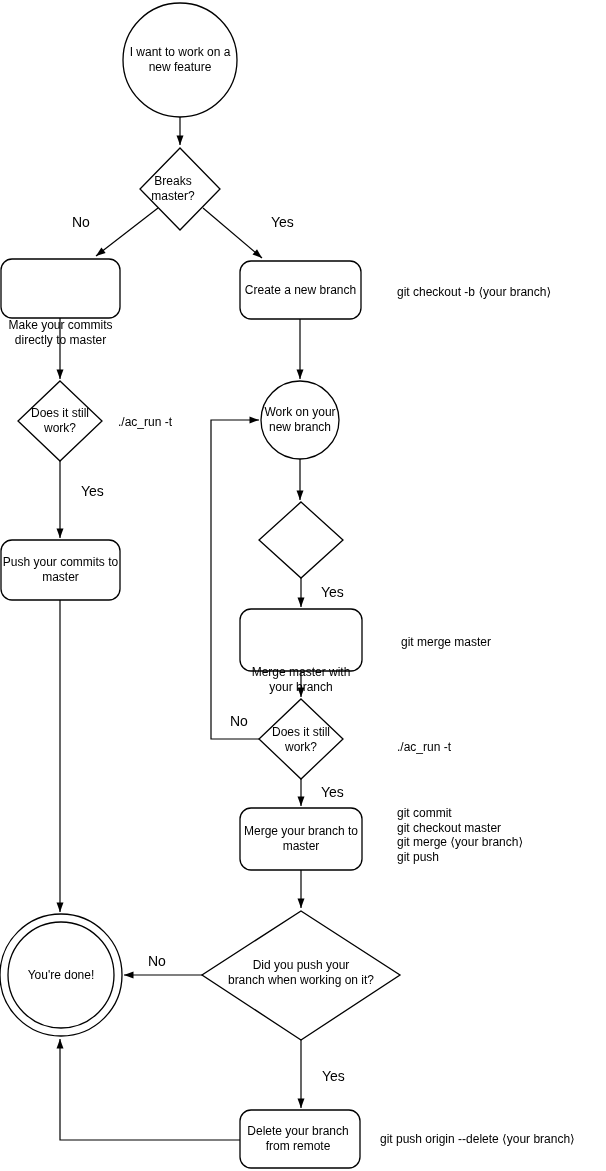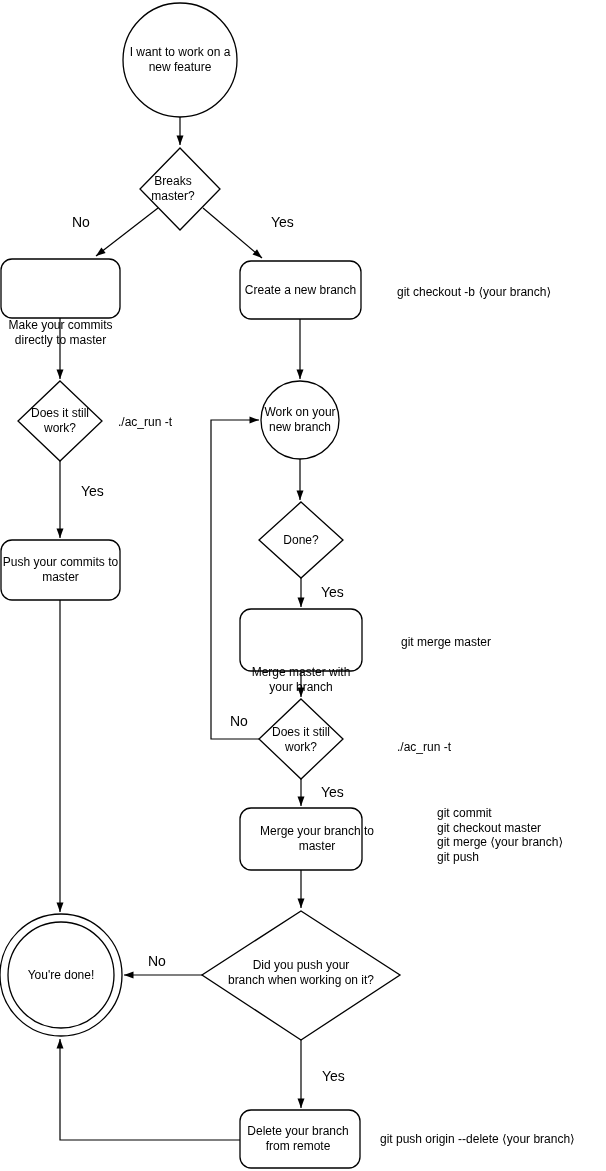--- a/index.html
+++ b/index.html
@@ -97,47 +97,46 @@
 master?</div>
   <div class="node-label" style="left:1px;top:259px;width:119px;height:59px;margin-top:44px;">Make your commits
 directly to master</div>
   <div class="node-label" style="left:240px;top:261px;width:121px;height:58px;border-radius:10px;">Create a new branch</div>
   <div class="node-label" style="left:18px;top:381px;width:84px;height:80px;">Does it still
 work?</div>
   <div class="node-label" style="left:1px;top:540px;width:119px;height:60px;">Push your commits to
 master</div>
   <div class="node-label" style="left:261px;top:381px;width:78px;height:78px;">Work on your
 new branch</div>
-  <div class="node-label" style="left:259px;top:502px;width:84px;height:76px;">Done?</div>
   <div class="node-label" style="left:240px;top:609px;width:122px;height:62px;margin-top:40px;">Merge master with
 your branch</div>
   <div class="node-label" style="left:259px;top:700px;width:84px;height:79px;">Does it still
 work?</div>
-  <div class="node-label" style="left:240px;top:808px;width:122px;height:62px;margin-left:16px;">Merge your branch to
+  <div class="node-label" style="left:240px;top:808px;width:122px;height:62px;">Merge your branch to
 master</div>
   <div class="node-label" style="left:8px;top:922px;width:106px;height:106px;">You're done!</div>
   <div class="node-label" style="left:202px;top:911px;width:198px;height:124px;">Did you push your
 branch when working on it?</div>
   <div class="node-label" style="left:240px;top:1110px;width:116px;height:58px;">Delete your branch
 from remote</div>
 
   <div class="edge-label" style="left:72px;top:216px;">No</div>
   <div class="edge-label" style="left:271px;top:216px;">Yes</div>
   <div class="edge-label" style="left:81px;top:485px;">Yes</div>
   <div class="edge-label" style="left:321px;top:586px;">Yes</div>
   <div class="edge-label" style="left:230px;top:715px;">No</div>
   <div class="edge-label" style="left:321px;top:786px;">Yes</div>
   <div class="edge-label" style="left:148px;top:955px;">No</div>
   <div class="edge-label" style="left:322px;top:1070px;">Yes</div>
 
   <div class="annotation" style="left:397px;top:285px;">git checkout -b ⟨your branch⟩</div>
   <div class="annotation" style="left:118px;top:415px;">./ac_run -t</div>
   <div class="annotation" style="left:401px;top:635px;">git merge master</div>
   <div class="annotation" style="left:397px;top:740px;">./ac_run -t</div>
-  <div class="annotation-block" style="left:397px;top:806px;margin-left:40px;">
+  <div class="annotation-block" style="left:397px;top:806px;">
     <div>git commit</div>
     <div>git checkout master</div>
     <div>git merge ⟨your branch⟩</div>
     <div>git push</div>
   </div>
   <div class="annotation" style="left:380px;top:1132px;text-align:right;">git push origin --delete ⟨your branch⟩</div>
 
 </div>
 
 </body></html>

